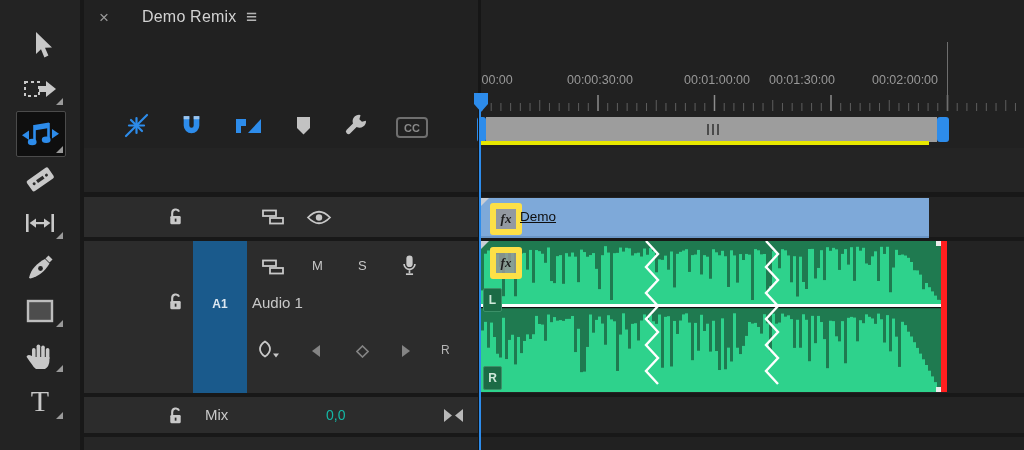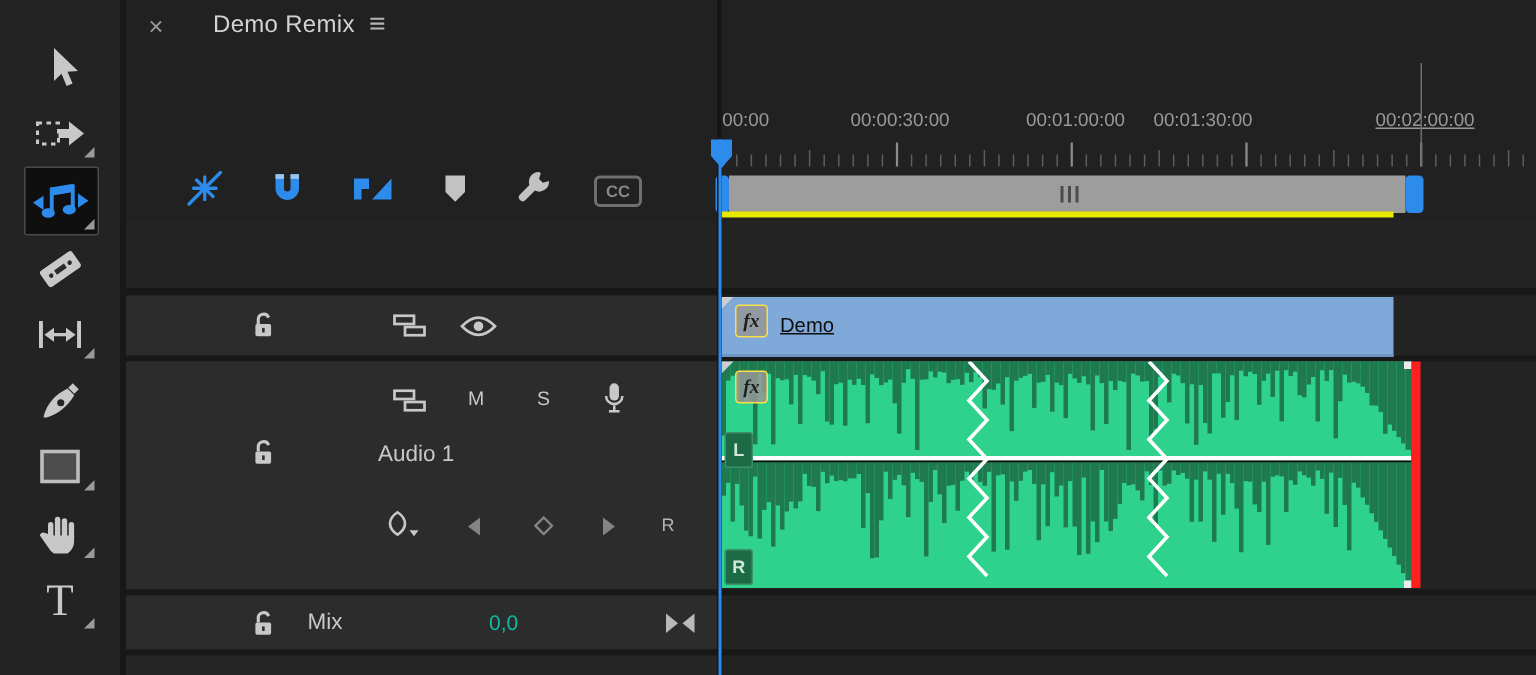--- a/index.html
+++ b/index.html
@@ -39,21 +39,21 @@
   .ruler-label{position:absolute;top:73px;font-size:12.5px;color:#989898;white-space:nowrap;transform:translateX(-50%);}
   .ruler-label-first{transform:none;}
   .seq-end{left:947px;top:42px;width:1px;height:69px;background:#6e6e6e;}
   .scroll-track{left:486px;top:117px;width:451px;height:25px;background:#9d9d9d;}
   .scroll-cap{top:117px;height:25px;background:#2d8ceb;border-radius:3px;}
   .grip{top:124px;width:2px;height:11px;background:#4b4b4b;}
   .render-bar{left:481px;top:141px;width:448px;height:4px;background:#e8e800;}
   
   .clip-video{left:481px;top:198px;width:448px;height:38px;background:#7ea9d9;border-bottom:2px solid #6b96c6;}
   .fold{position:absolute;left:0;top:0;width:0;height:0;border-top:8px solid #c9ced6;border-right:8px solid transparent;}
-  .fx-badge{position:absolute;width:20px;height:20px;background:rgba(150,150,150,.85);border:1px solid #fde047;
+  .fx-badge{position:absolute;width:20px;height:20px;background:rgba(150,150,150,.85);border:6px solid #fde047;
             border-radius:3px;display:flex;align-items:center;justify-content:center;
             font-family:"Liberation Serif",serif;font-style:italic;font-weight:bold;font-size:13px;color:#1e1e1e;}
   .clip-video-label{position:absolute;left:39px;top:0;height:36px;display:flex;align-items:center;
                     font-size:13.5px;font-weight:500;color:#0e0e0e;text-decoration:underline;}
   .clip-audio{left:481px;top:241px;width:460px;height:151px;background:#2ed28c;}
   .ch-badge{position:absolute;left:2px;width:17px;height:22px;background:#1c6b46;border:1px solid #3b9068;
             border-radius:2px;display:flex;align-items:center;justify-content:center;
             font-size:12px;font-weight:bold;color:#cfe8da;}
   .end-marker{left:941px;top:241px;width:6px;height:151px;background:#ff1f1f;}
   .end-nub{width:5px;height:5px;background:#ececec;left:936px;}
@@ -243,20 +243,23 @@
         </svg></span>
   </div>
 
   <div class="abs" style="left:166px;top:292px;">
     <span><svg width="19" height="20" viewBox="0 0 20 20">
       <path d="M6.5 9 V6 a3.8 3.8 0 0 1 7.3 -1.6" fill="none" stroke="#c8c8c8" stroke-width="2.2"></path>
       <rect x="4.5" y="9" width="11" height="8.5" rx="1.2" fill="#c8c8c8"></rect>
       <rect x="9.2" y="11.7" width="1.8" height="3.2" fill="#2c2c2c"></rect>
         </svg></span>
   </div>
+  <div class="abs target-btn" style="left:193px;top:241px;width:54px;height:152px;padding-top:0;">
+    <span style="position:absolute;top:56px;">A1</span>
+  </div>
   <div class="abs" style="left:261px;top:257px;">
     <span><svg width="24" height="20" viewBox="0 0 24 20">
       <rect x="2" y="3.5" width="13" height="5.5" fill="none" stroke="#c8c8c8" stroke-width="1.8"></rect>
       <rect x="9" y="11" width="13" height="5.5" fill="none" stroke="#c8c8c8" stroke-width="1.8"></rect>
         </svg></span>
   </div>
   <span class="abs ms-label" style="left:312px;top:258px;">M</span>
   <span class="abs ms-label" style="left:358px;top:258px;">S</span>
   <div class="abs" style="left:401px;top:254px;">
     <span><svg width="17" height="23" viewBox="0 0 16 22">
@@ -305,21 +308,21 @@
       <polygon points="1,1 9,7.5 1,14" fill="#b9b9b9"></polygon>
       <polygon points="20,1 12,7.5 20,14" fill="#b9b9b9"></polygon>
         </svg></span>
   </div>
 
   <div class="abs" style="left:481px;top:70px;width:543px;height:45px;"></div>
   <span class="ruler-label ruler-label-first" style="left:478px;">:00:00</span>
   <span class="ruler-label" style="left:600px;">00:00:30:00</span>
   <span class="ruler-label" style="left:717px;">00:01:00:00</span>
   <span class="ruler-label" style="left:802px;">00:01:30:00</span>
-  <span class="ruler-label" style="left:950px;text-decoration:underline;">00:02:00:00</span>
+  <span class="ruler-label" style="left:905px;">00:02:00:00</span>
   <svg class="abs" id="ruler-ticks" style="left:481px;top:94px;" width="543" height="19">
       <line x1="0.5" x2="0.5" y1="1" y2="17" stroke="#8d8d8d" stroke-width="1.5"></line>
       <line x1="10.208333333333334" x2="10.208333333333334" y1="9" y2="17" stroke="#5e5e5e" stroke-width="1"></line>
       <line x1="19.916666666666668" x2="19.916666666666668" y1="9" y2="17" stroke="#5e5e5e" stroke-width="1"></line>
       <line x1="29.625" x2="29.625" y1="9" y2="17" stroke="#5e5e5e" stroke-width="1"></line>
       <line x1="39.333333333333336" x2="39.333333333333336" y1="9" y2="17" stroke="#5e5e5e" stroke-width="1"></line>
       <line x1="49.04166666666667" x2="49.04166666666667" y1="9" y2="17" stroke="#5e5e5e" stroke-width="1"></line>
       <line x1="58.75" x2="58.75" y1="6" y2="17" stroke="#5e5e5e" stroke-width="1"></line>
       <line x1="68.45833333333334" x2="68.45833333333334" y1="9" y2="17" stroke="#5e5e5e" stroke-width="1"></line>
       <line x1="78.16666666666667" x2="78.16666666666667" y1="9" y2="17" stroke="#5e5e5e" stroke-width="1"></line>

